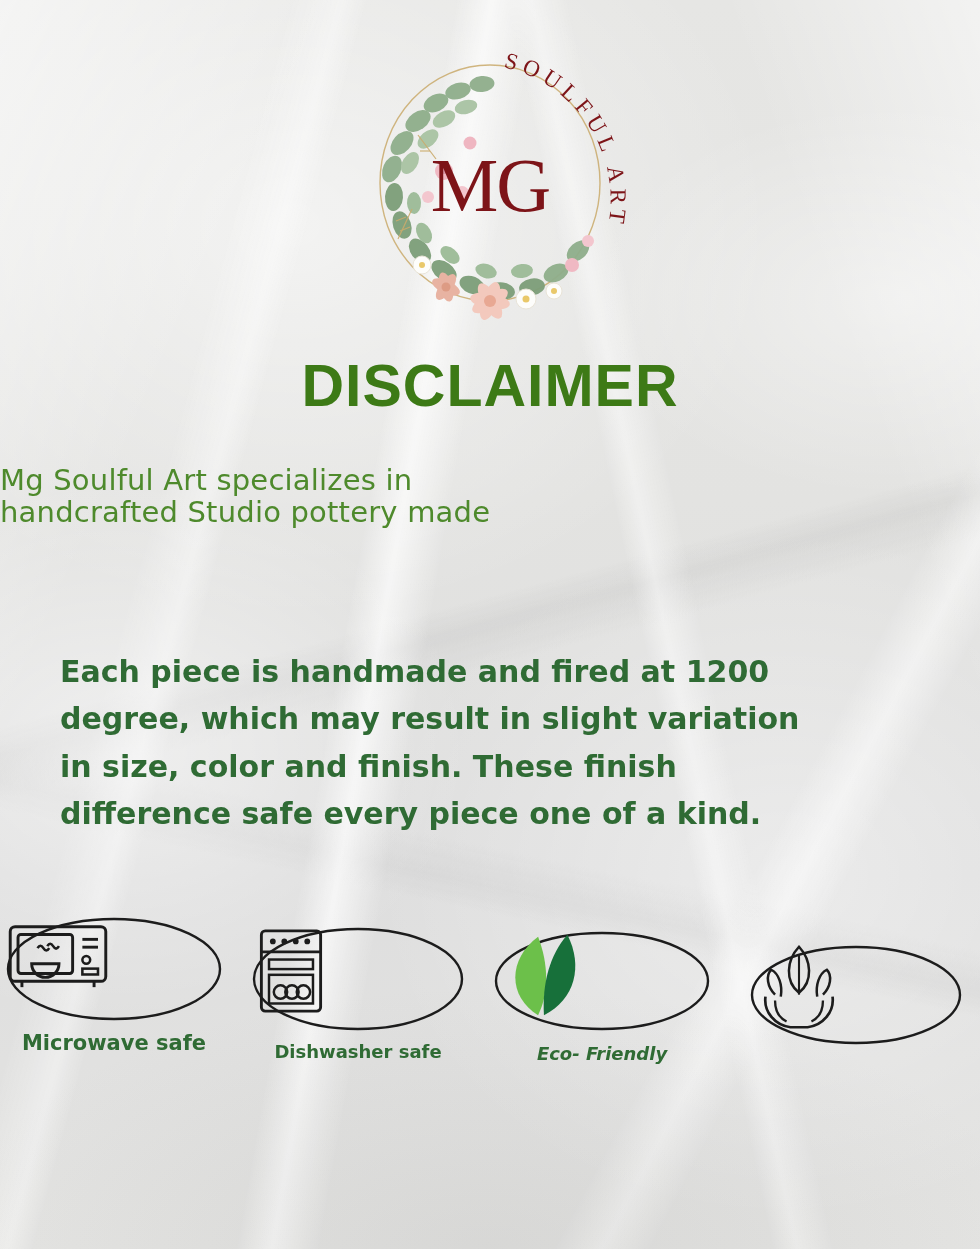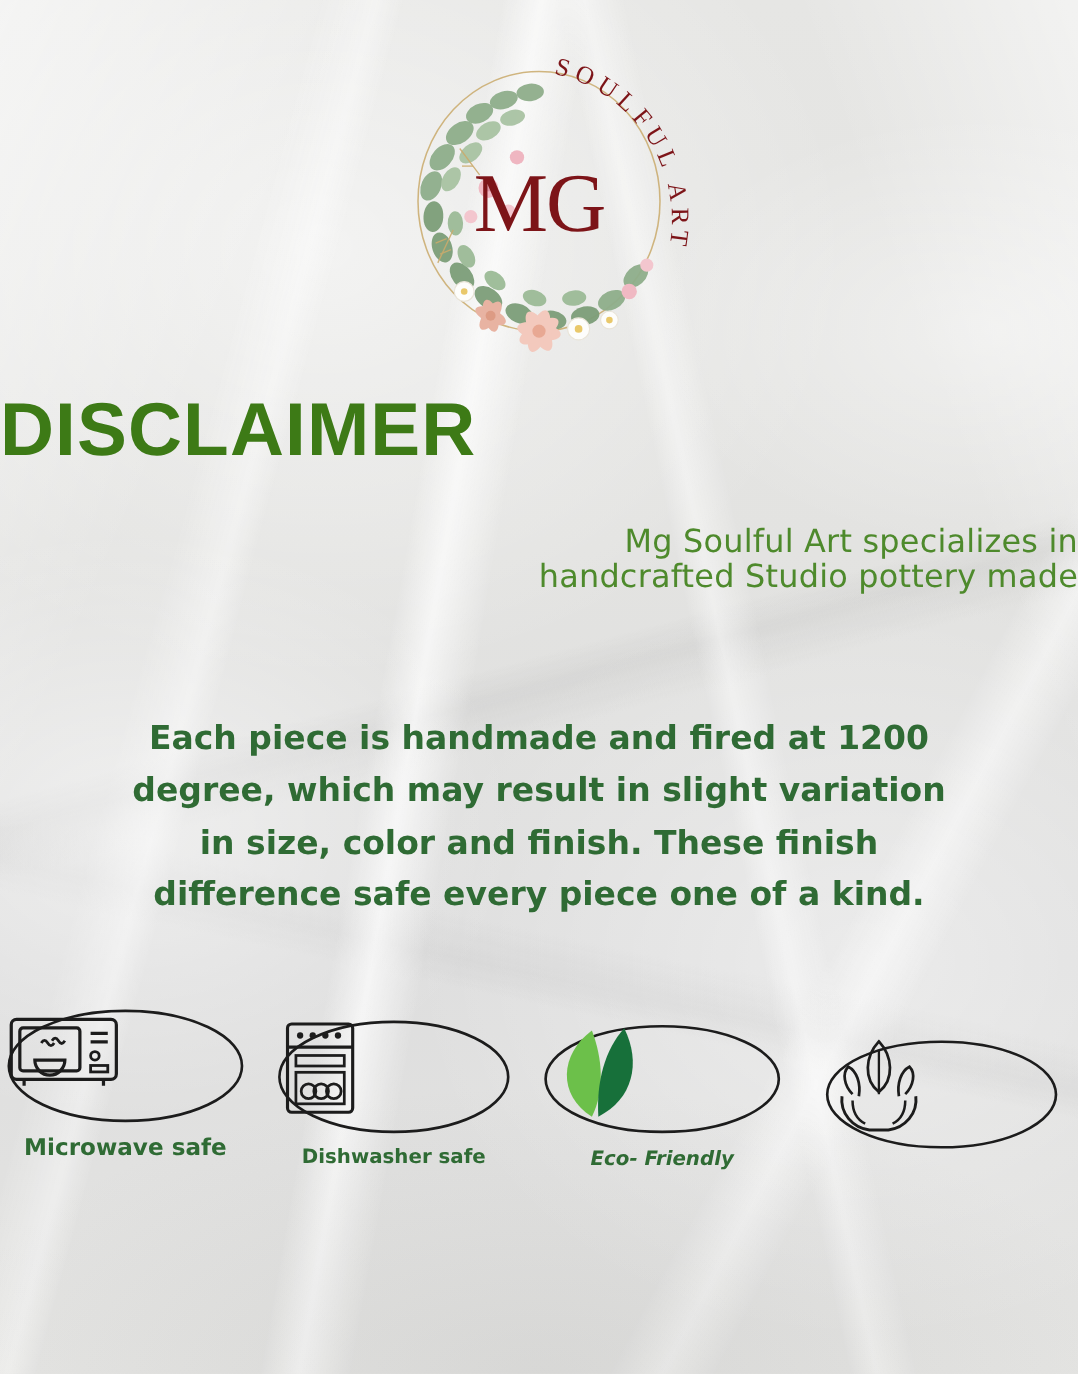--- a/index.html
+++ b/index.html
@@ -89,47 +89,47 @@
     color: #7d1418;
     line-height: 1;
   }
 
   
   .title {
     position: absolute;
     top: 352px;
     left: 0;
     width: 100%;
-    font-size: 68px;
+    text-align: center;
+    font-size: 59px;
     font-weight: 700;
     letter-spacing: 1px;
     color: #3d7a16;
     font-family: "Liberation Sans", sans-serif;
   }
   .subtitle {
     position: absolute;
-    top: 476px;
-    left: 0;
-    width: 100%;
-    text-align: right;
+    top: 464px;
+    left: 0;
+    width: 100%;
+    text-align: left;
     color: #4e8a2c;
     font-size: 29px;
     line-height: 1.12;
     font-family: "DejaVu Sans", sans-serif;
     font-weight: 400;
     letter-spacing: 0.2px;
   }
   .subtitle span { display: block; }
 
   .body-text {
     position: absolute;
     top: 648px;
     left: 60px;
     width: 860px;
-    text-align: center;
     color: #2f6b34;
     font-size: 30px;
     font-weight: 700;
     line-height: 1.58;
     font-family: "DejaVu Sans", sans-serif;
   }
   .body-text span { display: block; }
 
   
   .badges {

